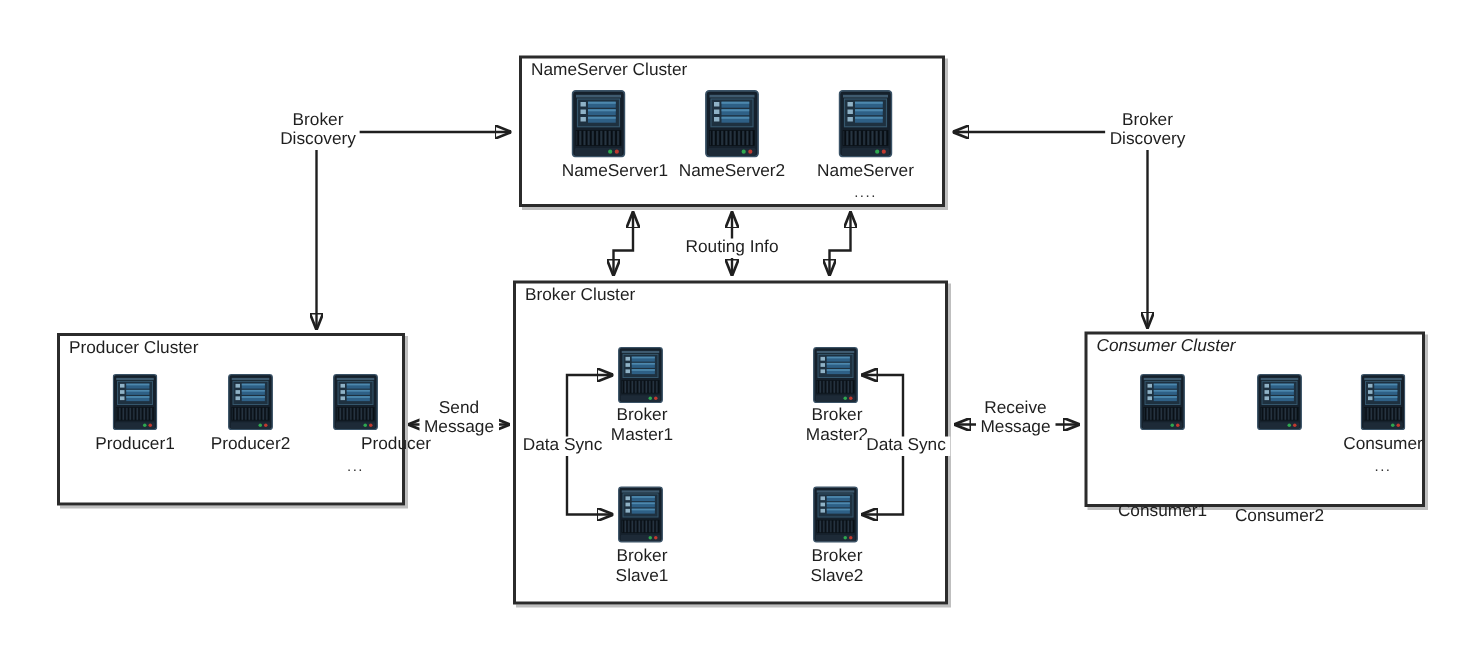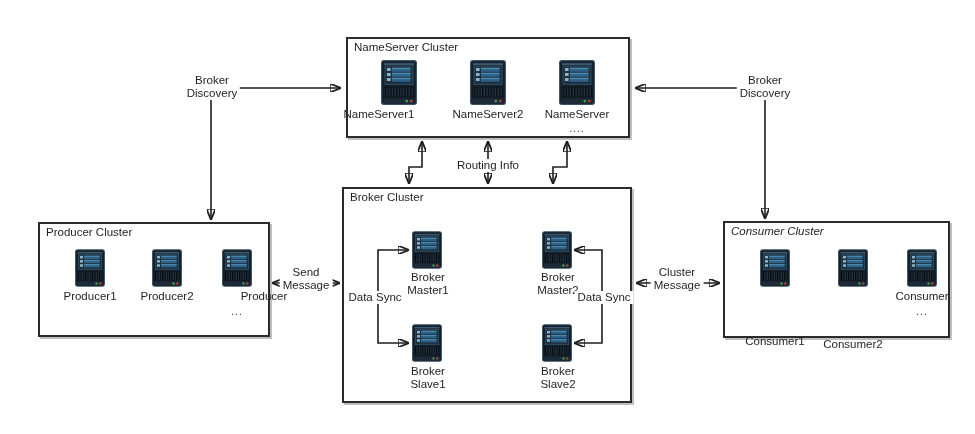--- a/index.html
+++ b/index.html
@@ -91,21 +91,21 @@
 
   <svg class="icon" style="left:381px;top:60px;" width="36" height="45" preserveAspectRatio="none">
       <use href="#server-sym"></use>
     </svg>
   <svg class="icon" style="left:470px;top:60px;" width="36" height="45" preserveAspectRatio="none">
       <use href="#server-sym"></use>
     </svg>
   <svg class="icon" style="left:559px;top:60px;" width="36" height="45" preserveAspectRatio="none">
       <use href="#server-sym"></use>
     </svg>
-  <div class="nlabel" style="left:379px;top:108px;">NameServer1</div>
+  <div class="nlabel" style="left:410px;top:108px;">NameServer1</div>
   <div class="nlabel" style="left:488px;top:108px;">NameServer2</div>
   <div class="nlabel" style="left:577px;top:108px;">NameServer</div>
   <div class="nlabel more" style="left:577px;top:122px;">....</div>
 
   <svg class="icon" style="left:412px;top:230px;" width="30" height="40" preserveAspectRatio="none">
       <use href="#server-sym"></use>
     </svg>
   <svg class="icon" style="left:542px;top:230px;" width="30" height="40" preserveAspectRatio="none">
       <use href="#server-sym"></use>
     </svg>
@@ -167,19 +167,19 @@
   <div class="elabel" style="left:765px;top:74px;">
     <div>Broker</div>
     <div>Discovery</div>
   </div>
   <div class="elabel" style="left:488px;top:159px;text-align:right;">Routing Info</div>
   <div class="elabel" style="left:306px;top:266px;">
     <div>Send</div>
     <div>Message</div>
   </div>
   <div class="elabel" style="left:677px;top:266px;">
-    <div>Cluster</div>
+    <div>Receive</div>
     <div>Message</div>
   </div>
   <div class="elabel" style="left:375px;top:291px;">Data Sync</div>
   <div class="elabel" style="left:604px;top:291px;">Data Sync</div>
 
 </div>
 
 </body></html>

